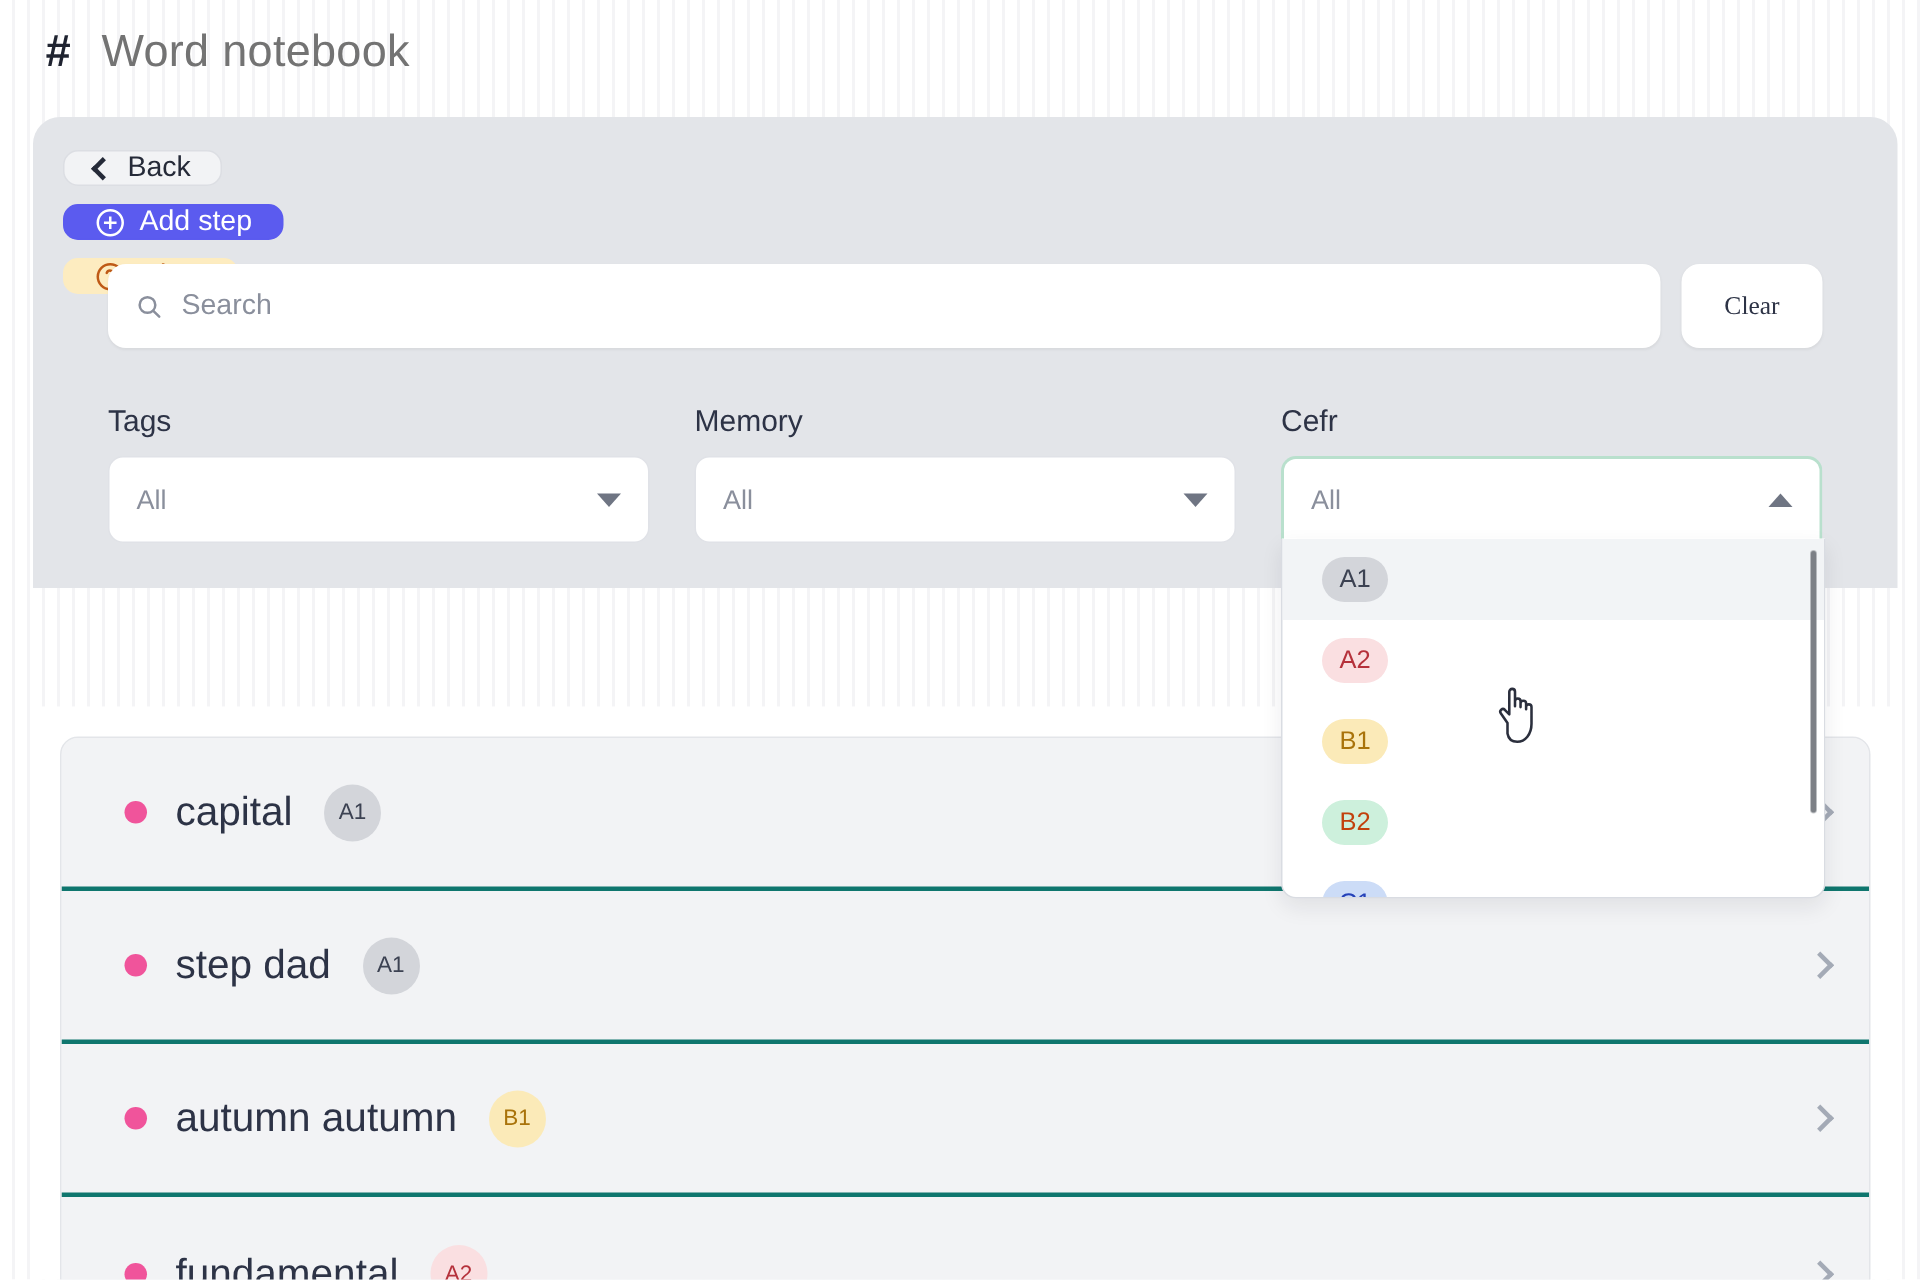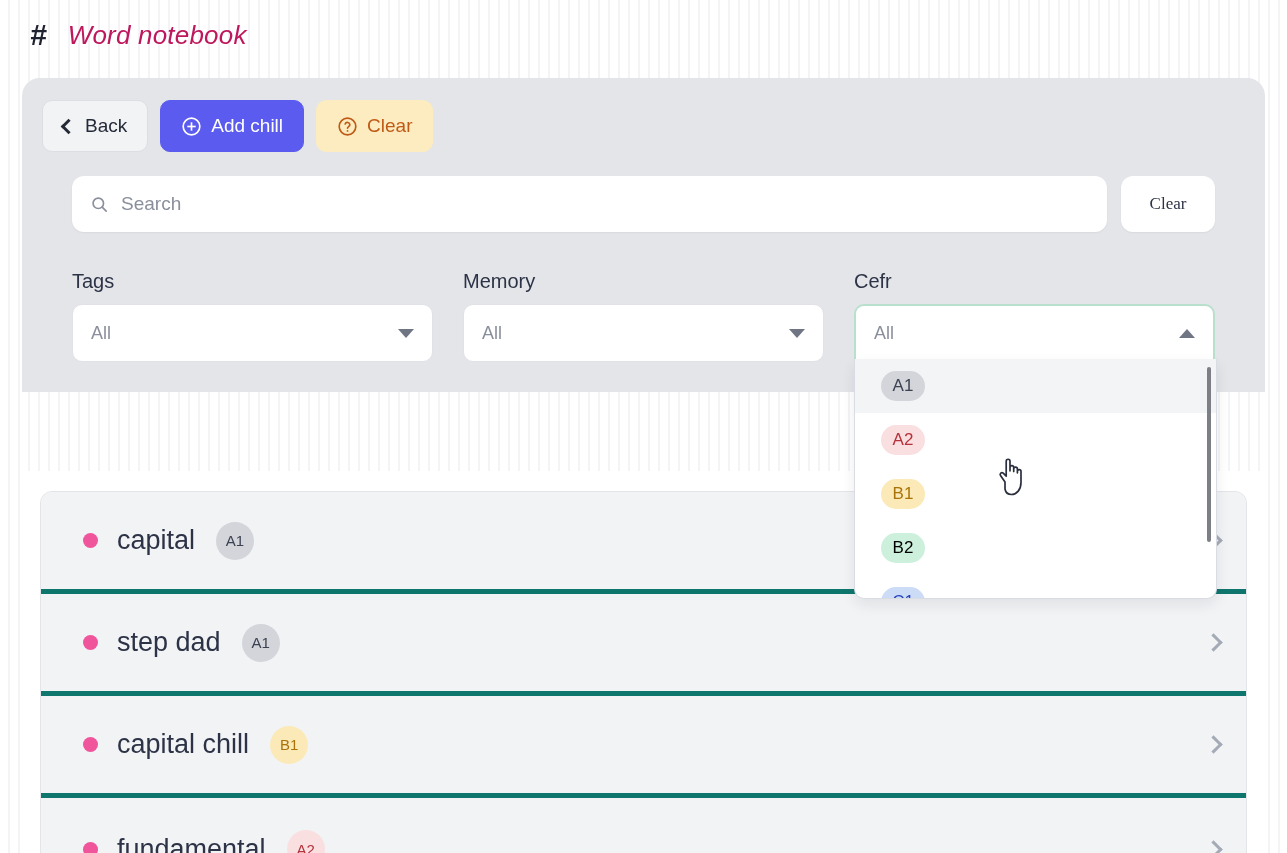--- a/index.html
+++ b/index.html
@@ -48,43 +48,43 @@
   }
   .hash-icon {
     font-size: 30px;
     font-weight: bold;
     color: #1f2330;
     font-style: italic;
     line-height: 1;
     letter-spacing: -1px;
   }
   .app-title {
-    font-size: 26px;
-    color: #be185d;
+    font-size: 30px;
+    color: #737373;
     font-weight: 400;
     letter-spacing: .2px;
-    font-style: italic;
   }
 
   
   .top-card {
     position: absolute;
     left: 22px;
     top: 78px;
     width: 1243px;
     background: #e3e5e9;
     border-radius: 18px 18px 0 0;
     padding: 22px 20px 0 20px;
   }
 
   .toolbar {
     display: flex;
     align-items: flex-start;
     gap: 12px;
     height: 52px;
+    flex-direction: column;
   }
   .btn {
     display: inline-flex;
     align-items: center;
     gap: 9px;
     height: 52px;
     padding: 0 20px;
     border-radius: 10px;
     font-size: 19px;
     border: 1px solid transparent;
@@ -277,21 +277,21 @@
     border-radius: 12px;
     overflow: hidden;
     background: #f2f3f5;
   }
   .word-row {
     height: 102px;
     display: flex;
     align-items: center;
     justify-content: space-between;
     padding: 0 26px 0 42px;
-    border-bottom: 5px solid #0f766e;
+    border-bottom: 3px solid #0f766e;
     background: #f2f3f5;
     cursor: pointer;
   }
   .word-row:last-child { border-bottom: none; }
   .word-left {
     display: flex;
     align-items: center;
     gap: 19px;
   }
   .dot {
@@ -351,21 +351,21 @@
       </button>
 
       <button class="btn btn-add">
         <span>
           <svg class="icon-svg" width="21" height="21" viewBox="0 0 24 24" fill="none" stroke="#ffffff" stroke-width="1.9">
             <circle cx="12" cy="12" r="9.5"></circle>
             <line x1="12" y1="7.2" x2="12" y2="16.8"></line>
             <line x1="7.2" y1="12" x2="16.8" y2="12"></line>
           </svg>
         </span>
-        <span>Add chill</span>
+        <span>Add step</span>
       </button>
 
       <button class="btn btn-help">
         <span>
           <svg class="icon-svg" width="21" height="21" viewBox="0 0 24 24" fill="none" stroke="#bf5a16" stroke-width="1.9">
             <circle cx="12" cy="12" r="9.5"></circle>
             <path d="M9.3 9.1a2.8 2.8 0 0 1 5.4 1c0 1.9-2.7 2.2-2.7 3.9" stroke-linecap="round"></path>
             <circle cx="12" cy="17.1" r="1" fill="#bf5a16" stroke="none"></circle>
           </svg>
         </span>
@@ -416,21 +416,21 @@
               <div class="dd-item hl">
                 <span class="cefr-pill" style="background: rgb(211, 213, 218); color: rgb(60, 66, 82);">A1</span>
               </div>
               <div class="dd-item">
                 <span class="cefr-pill" style="background: rgb(250, 223, 225); color: rgb(181, 49, 59);">A2</span>
               </div>
               <div class="dd-item">
                 <span class="cefr-pill" style="background: rgb(251, 234, 184); color: rgb(169, 115, 10);">B1</span>
               </div>
               <div class="dd-item">
-                <span class="cefr-pill" style="background: rgb(205, 240, 220); color: #000000;">B2</span>
+                <span class="cefr-pill" style="background: rgb(205, 240, 220); color: #c2410c;">B2</span>
               </div>
               <div class="dd-item">
                 <span class="cefr-pill" style="background: rgb(204, 220, 247); color: rgb(37, 65, 184);">C1</span>
               </div>
             </div>
           <div class="dd-scrollbar"></div>
         </div>
       </div>
 
     </div>
@@ -450,21 +450,21 @@
           <div class="word-left">
             <span class="dot" style="background: rgb(240, 84, 155);"></span>
             <span class="word-text">step dad</span>
             <span class="badge-circle" style="background: rgb(211, 213, 218); color: rgb(60, 66, 82);">A1</span>
           </div>
           <span class="chev-right"></span>
         </div>
         <div class="word-row">
           <div class="word-left">
             <span class="dot" style="background: rgb(240, 84, 155);"></span>
-            <span class="word-text">capital chill</span>
+            <span class="word-text">autumn autumn</span>
             <span class="badge-circle" style="background: rgb(251, 234, 184); color: rgb(169, 115, 10);">B1</span>
           </div>
           <span class="chev-right"></span>
         </div>
         <div class="word-row">
           <div class="word-left">
             <span class="dot" style="background: rgb(240, 84, 155);"></span>
             <span class="word-text">fundamental</span>
             <span class="badge-circle" style="background: rgb(250, 223, 225); color: rgb(181, 49, 59);">A2</span>
           </div>

